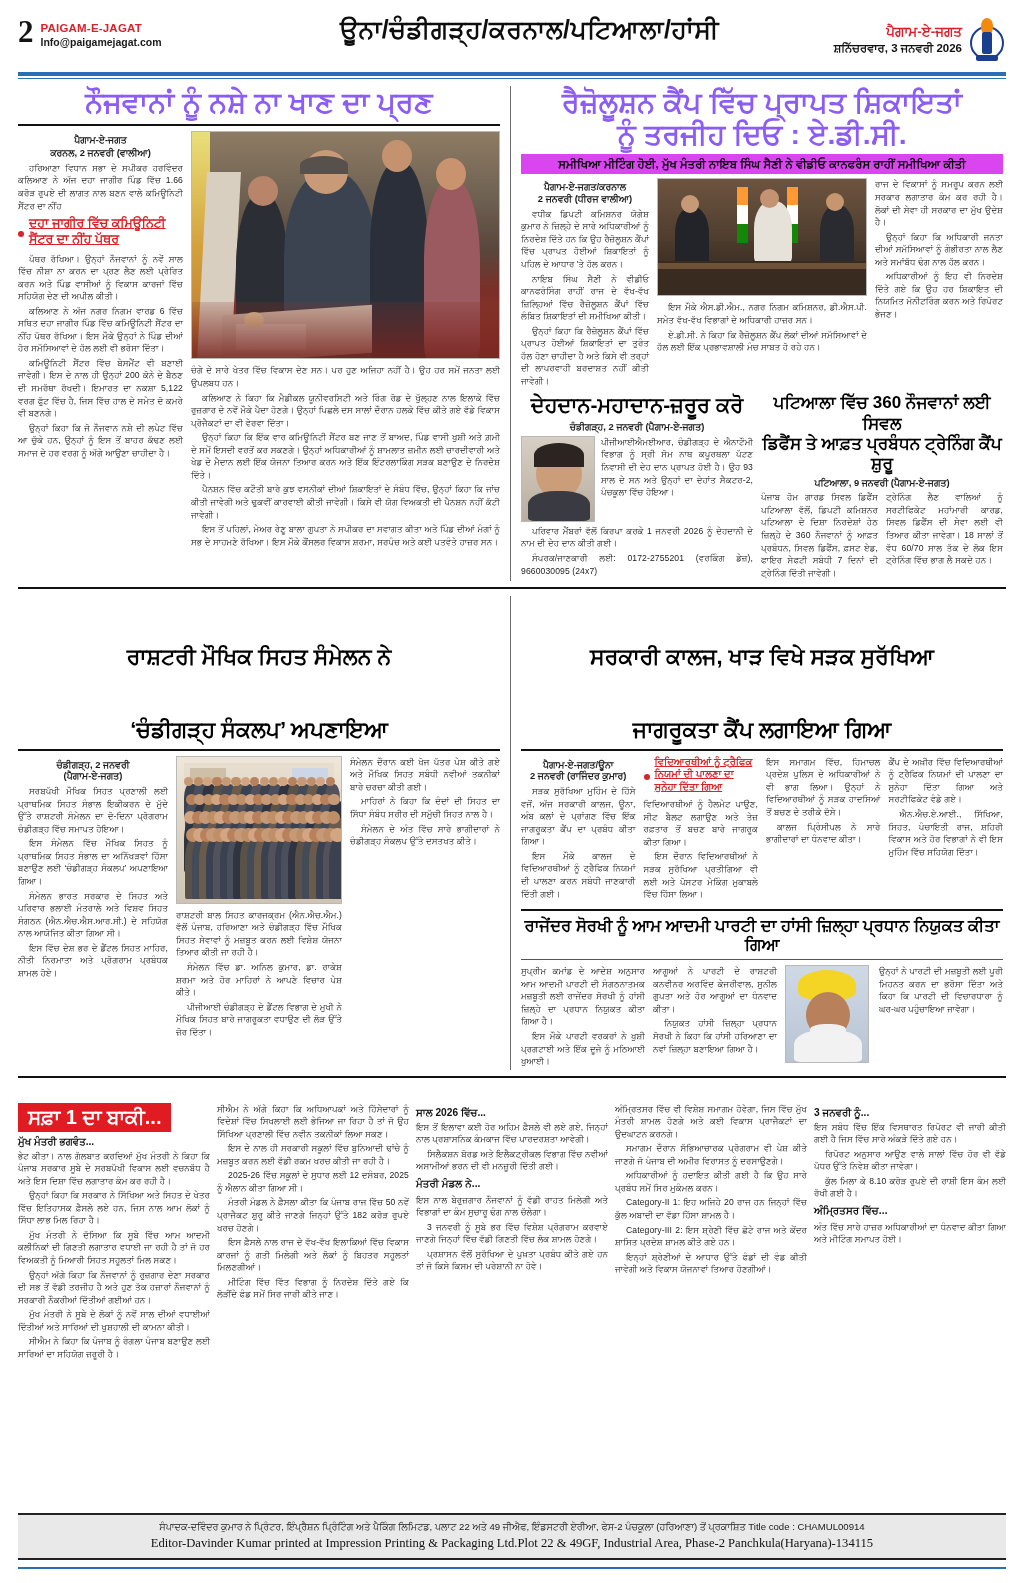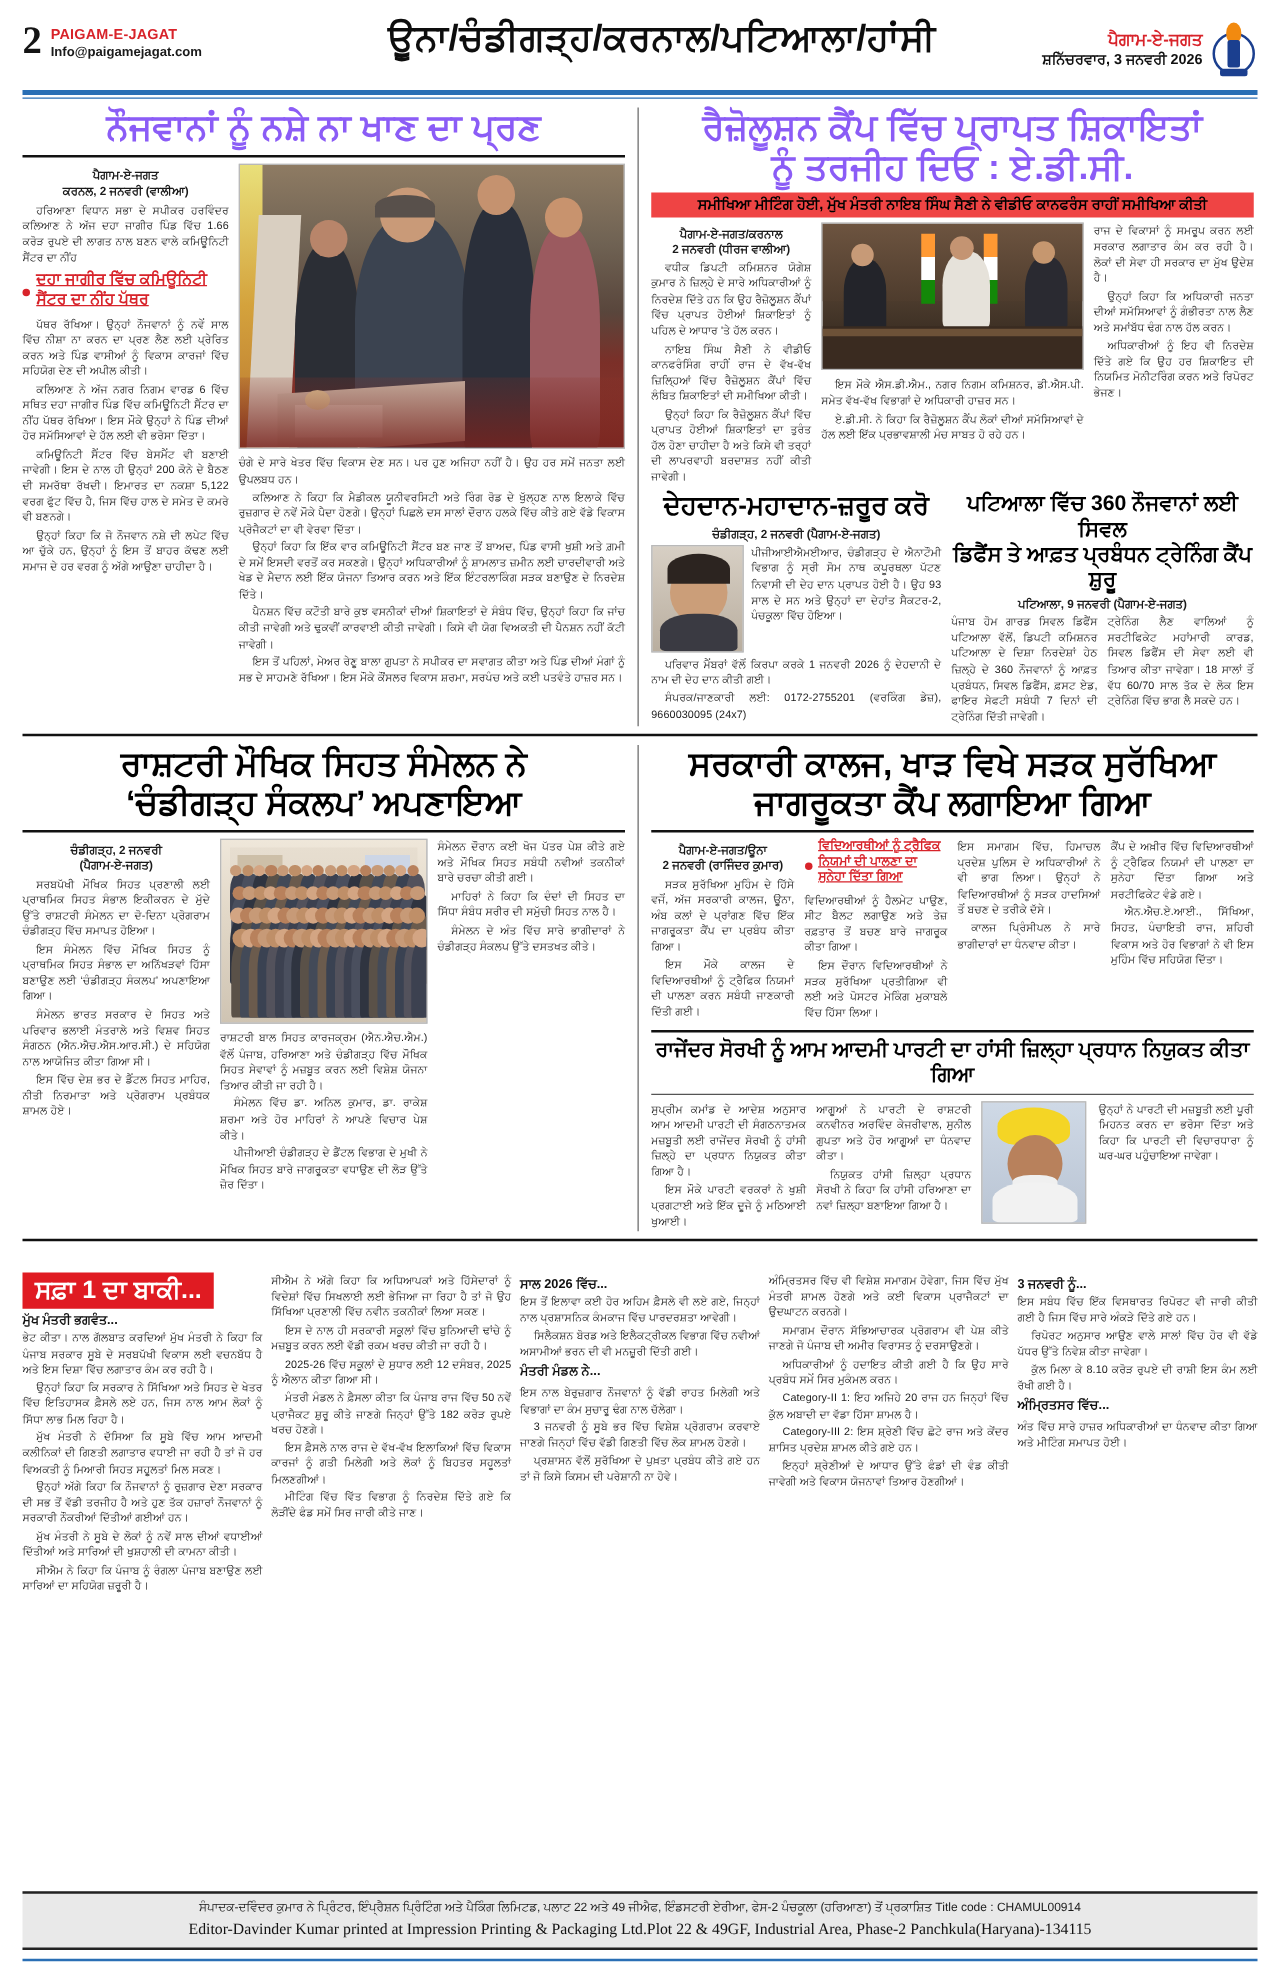--- a/index.html
+++ b/index.html
@@ -14,21 +14,21 @@
   .page { width: 1024px; height: 1583px; padding: 16px 18px 0 18px; position: relative; }
 
   
   .masthead { display: flex; align-items: flex-start; height: 52px; }
   .mh-left { display: flex; align-items: flex-start; gap: 7px; width: 250px; padding-top: 2px; }
   .pageno { font-size: 31px; font-weight: bold; line-height: 0.92; color: #141414; font-family: "Liberation Serif", serif; }
   .mh-left-txt { padding-top: 4px; }
   .paper-name { font-size: 11.5px; font-weight: bold; color: #d8232a; letter-spacing: .2px; line-height: 1.1; }
   .paper-mail { font-size: 10.5px; font-weight: bold; color: #1a1a1a; line-height: 1.2; margin-top: 1px; }
   .mh-center { flex: 1; text-align: center; }
-  .editions { font-size: 29px; font-weight: bold; line-height: 1.05; letter-spacing: .5px; color: #0d0d0d; }
+  .editions { font-size: 25px; font-weight: bold; line-height: 1.05; letter-spacing: .5px; color: #0d0d0d; }
   .mh-right { width: 215px; display: flex; align-items: center; justify-content: flex-end; gap: 6px; padding-top: 2px;}
   .mh-right-txt { text-align: right; }
   .brand-pb { font-size: 13.5px; font-weight: bold; color: #d8232a; line-height: 1.15; }
   .date-pb { font-size: 11.5px; font-weight: bold; color: #111; line-height: 1.3; margin-top: 2px; }
   .logo { width: 38px; height: 44px; position: relative; }
   .logo .ring { position: absolute; left: 2px; top: 8px; width: 34px; height: 34px; border-radius: 50%; border: 2px solid #1b3f8f; background: #ffffff; }
   .logo .torchb { position: absolute; left: 14px; top: 14px; width: 10px; height: 22px; background: #1b3f8f; border-radius: 2px; }
   .logo .flame { position: absolute; left: 13px; top: 0px; width: 12px; height: 16px; background: #f28a0f; border-radius: 50% 50% 40% 40%; }
   .logo .base { position: absolute; left: 8px; bottom: 1px; width: 22px; height: 6px; background: #1b3f8f; border-radius: 2px; }
 
@@ -37,25 +37,25 @@
 
   
   .hr-blk { height: 2px; background: #111; }
   .hr-thin { height: 1px; background: #555; }
 
   .hl-main {
     font-size: 28.5px; font-weight: bold; line-height: 1.14; color: #8b5cf6;
     text-align: center; letter-spacing: .2px;
   }
   .hl-gray { color: #4b4b4b; }
-  .hl-mid { font-size: 27px; font-weight: bold; line-height: 1.15; text-align: center; color: #000; }
+  .hl-mid { font-size: 22px; font-weight: bold; line-height: 1.15; text-align: center; color: #000; margin-top: 48px; }
   .hl-sub { font-size: 17px; font-weight: bold; line-height: 1.18; text-align: center; color: #000; }
   .hl-strip { font-size: 16.5px; font-weight: bold; text-align: center; color: #000; line-height: 1.2; }
 
-  .cyanbar { background: #ef4444; padding: 3px 22px; margin: 3px 0 4px 0; }
+  .cyanbar { background: #d946ef; padding: 3px 22px; margin: 3px 0 4px 0; }
   .cyanbar .t { font-size: 11.6px; font-weight: bold; color: #000; text-align: center; line-height: 1.25; }
 
   .byline { font-size: 9.4px; font-weight: bold; text-align: center; line-height: 1.35; color: #1a1a1a; margin: 3px 0 2px 0; }
 
   .bullet-red { display: flex; gap: 5px; align-items: center; color: #d8232a; margin: 4px 0 5px 0; text-decoration: underline; }
   .bullet-red .dot { width: 6px; height: 6px; border-radius: 50%; background: #d8232a; margin-top: 5px; flex: none; }
   .bullet-red .bt { font-size: 12.6px; font-weight: bold; line-height: 1.25; color: #d8232a; }
 
   
   .col { font-size: 8.6px; line-height: 1.46; text-align: justify; color: #1c1c1c; letter-spacing: .1px; }

